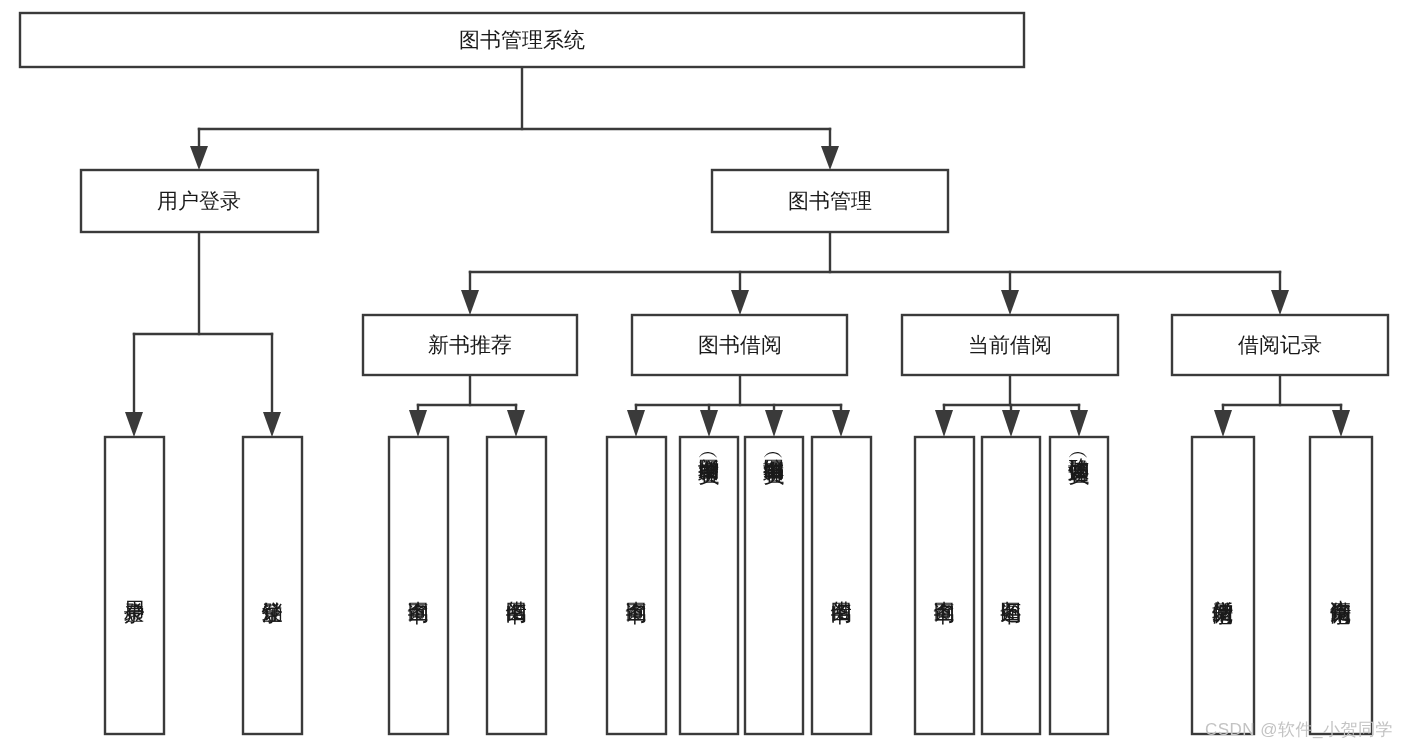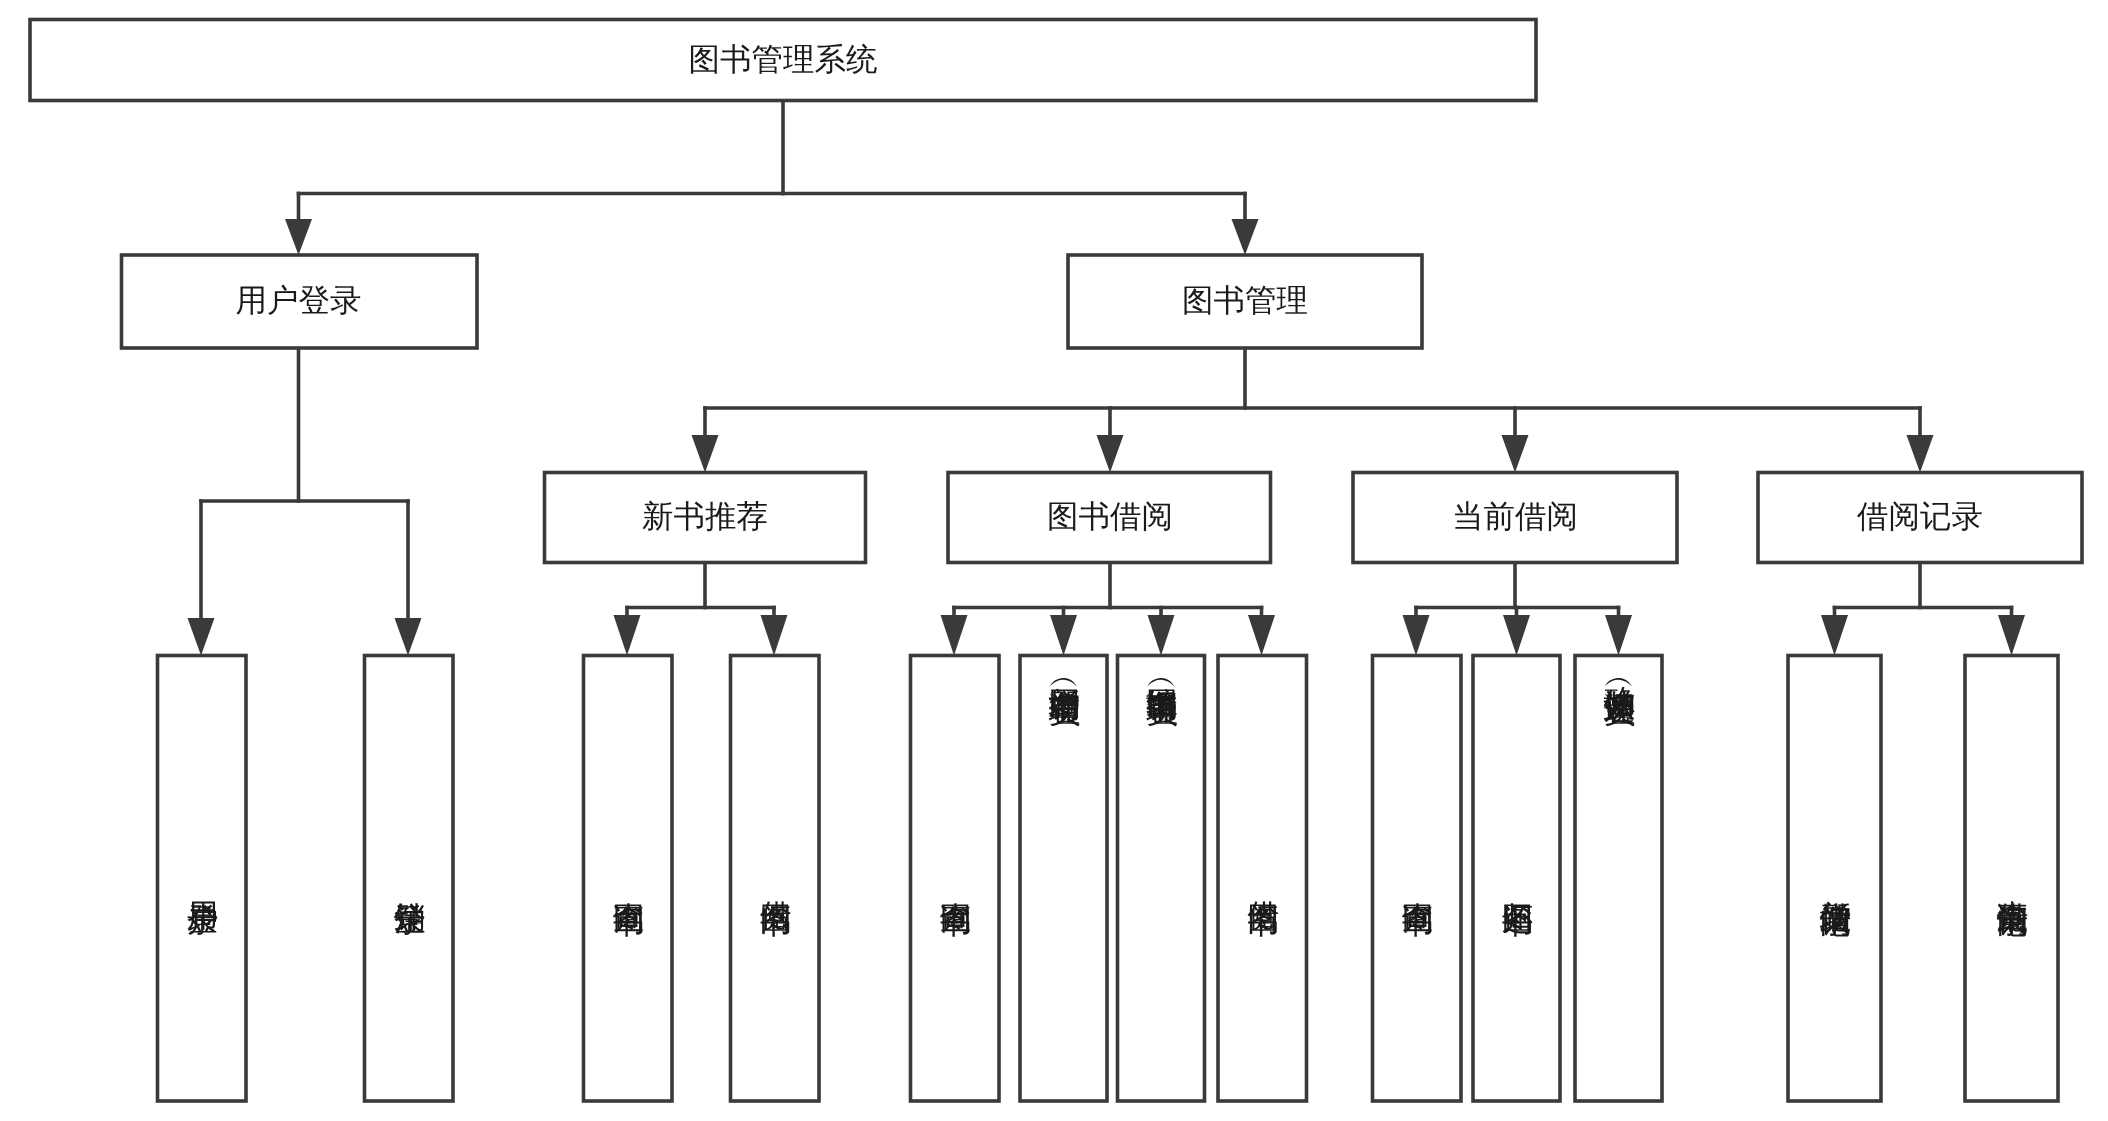--- a/index.html
+++ b/index.html
@@ -224,13 +224,14 @@
     <span class="leaf-label">确认归还（管理员）</span>
   </div>
 
   <div class="leaf-label-wrap" style="left:1192px; top:437px; width:62px; height:297px;">
     <span class="leaf-label">新增借阅记录</span>
   </div>
   <div class="leaf-label-wrap" style="left:1310px; top:437px; width:62px; height:297px;">
     <span class="leaf-label">查询借阅记录</span>
   </div>
 
+  <div class="watermark">CSDN @软件_小贺同学</div>
 </div>
 
 </body></html>

